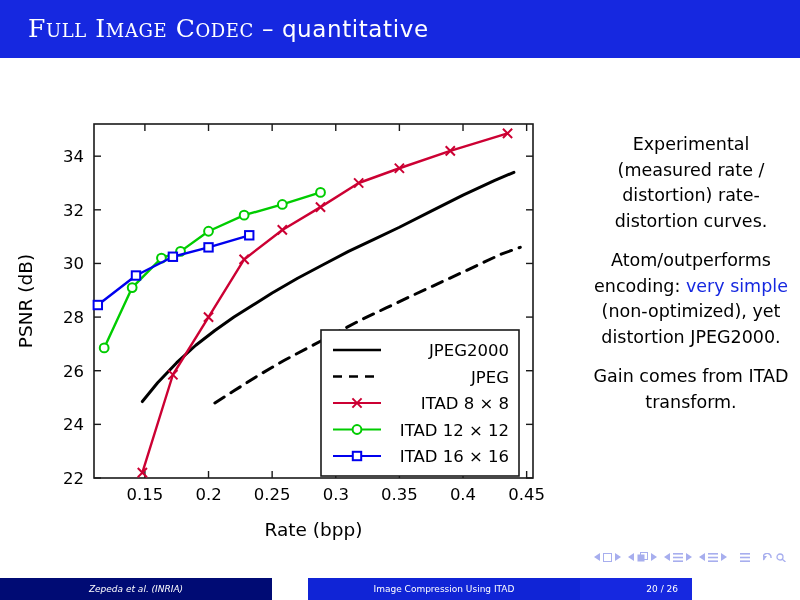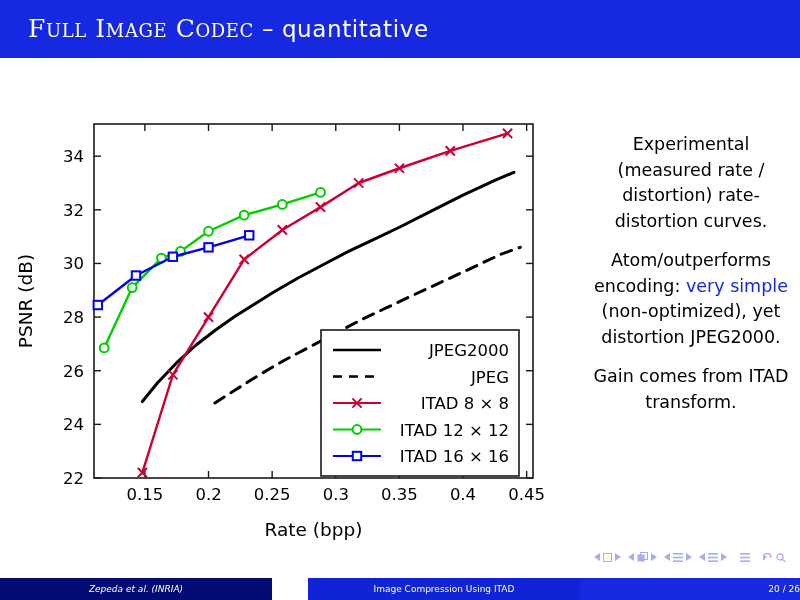--- a/index.html
+++ b/index.html
@@ -79,41 +79,42 @@
   }
   #nav-symbols .grp {
     display: flex; align-items: center; gap: 3px;
   }
   #nav-symbols svg { display: block; }
 
   
   #footer {
     position: absolute;
     left: 0; bottom: 0;
-    width: 800px; height: 22px;
+    width: 692px; height: 22px;
     display: flex;
     font-family: "DejaVu Sans", sans-serif;
     font-size: 9px;
     color: #ffffff;
   }
   #foot-author {
     width: 272px; height: 22px;
     background: #000b74;
     display: flex; align-items: center; justify-content: center;
     font-style: italic;
   }
   #foot-title {
     width: 272px; height: 22px;
     background: #1024d6;
     display: flex; align-items: center; justify-content: center; margin-left: 36px;
   }
   #foot-page {
     flex: 1; height: 22px;
     background: #1628e0;
     display: flex; align-items: center; justify-content: flex-end;
+    padding-right: 14px;
   }
 </style>
 </head>
 <body>
 
 <div id="slide">
 
   <div id="title-bar">
     <div id="title-text"><span class="sc">Full Image Codec</span><span class="plain"> – quantitative</span></div>
   </div>

